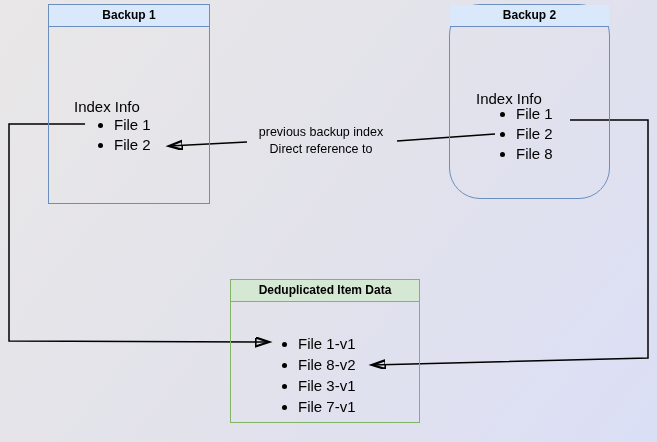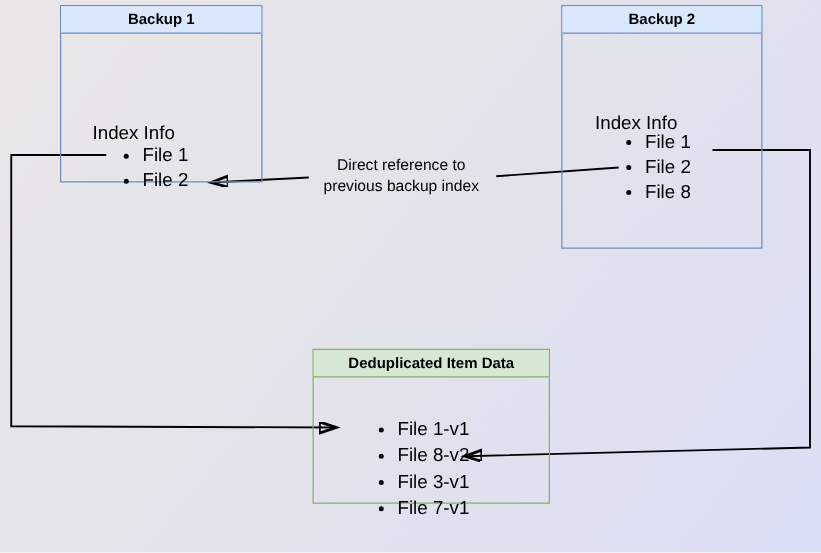--- a/index.html
+++ b/index.html
@@ -12,23 +12,23 @@
   .node { position:absolute; border:1px solid; background:transparent; box-sizing:border-box; }
   .node .hdr {
     font-weight:bold; font-size:12px; text-align:center;
     height:21px; line-height:21px; border-bottom:1px solid;
   }
   .blue  { border-color:#6c8ebf; }
   .blue .hdr  { background:#dae8fc; border-color:#6c8ebf; }
   .green { border-color:#82b366; }
   .green .hdr { background:#d5e8d4; border-color:#82b366; }
 
-  #backup1 { left:48px;  top:4px;   width:162px; height:142px; }
-  #backup2 { left:449px; top:4px;   width:161px; height:195px; }
-  #dedup   { left:230px; top:279px; width:190px; height:124px;margin-left:20px; }
+  #backup1 { left:48px;  top:4px;   width:162px; height:200px; }
+  #backup2 { left:449px; top:4px;   width:161px; height:195px;border-radius:31px; }
+  #dedup   { left:230px; top:279px; width:190px; height:144px; }
 
   .subtitle { position:absolute; font-size:15px; white-space:nowrap;margin-top:36px; }
   #backup1 .subtitle { left:25px; top:57px; }
   #backup2 .subtitle { left:26px; top:49px; }
 
   ul.filelist {
     position:absolute; margin:0; padding-left:18px;
     font-size:15px; line-height:20px; list-style:disc; white-space:nowrap;
   }
   #backup1 ul.filelist { left:47px; top:110px; }
@@ -81,15 +81,15 @@
   <div class="hdr">Deduplicated Item Data</div>
   <ul class="filelist">
       <li>File 1-v1</li>
       <li>File 8-v2</li>
       <li>File 3-v1</li>
       <li>File 7-v1</li>
     </ul>
 </div>
 
 <div class="edge-label">
+  <div>previous backup index</div>
   <div>Direct reference to</div>
-  <div>previous backup index</div>
 </div>
 
 </body></html>

